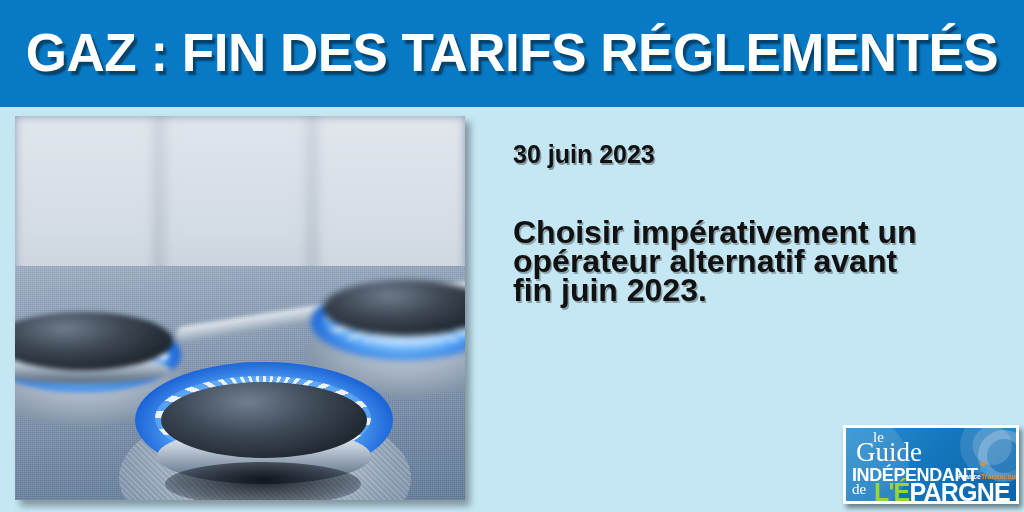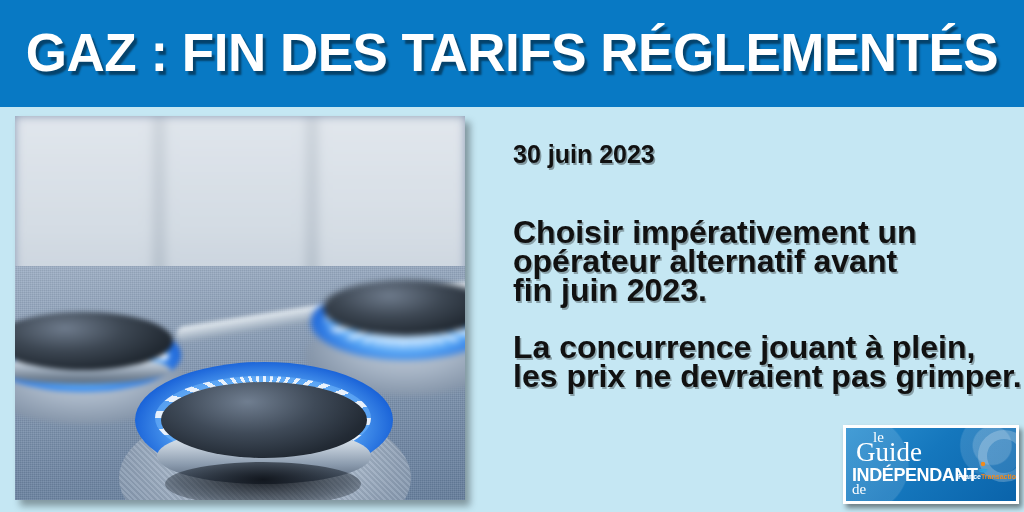--- a/index.html
+++ b/index.html
@@ -325,30 +325,29 @@
       <div class="cap-rim"></div>
       <div class="cap"></div>
       <div class="inner-shadow"></div>
     </div>
   </div>
 
   <div id="date-line">30 juin 2023</div>
   <div class="body-para" id="para-1">Choisir impérativement un
 opérateur alternatif avant
 fin juin 2023.</div>
-  <div class="body-para" id="para-2">La concurrence jouant à plein,
-les prix ne devraient pas grimper.</div>
 
   <div id="logo">
     <div id="logo-ring"></div>
     <div id="logo-le">le</div>
     <div id="logo-guide">Guide</div>
     <div id="logo-independant">INDÉPENDANT</div>
     <svg id="logo-ft-icon" viewBox="0 0 16 14">
       <circle cx="8" cy="3.4" r="2.6" fill="#f08a1e"></circle>
       <path d="M1.5 10.5 Q8 7 14.5 10.5 Q8 12.5 1.5 10.5 Z" fill="#2aa3e0"></path>
       <path d="M2.8 12.6 Q8 10.4 13.2 12.6 Q8 14 2.8 12.6 Z" fill="#2aa3e0"></path>
     </svg>
     <div id="logo-ft"><span class="ft-a">France</span><span class="ft-b">Transactions</span></div>
     <div id="logo-de">de</div>
+    <div id="logo-epargne"><span class="accent">L'É</span><span>PARGNE</span></div>
   </div>
 
 </div>
 
 </body></html>

